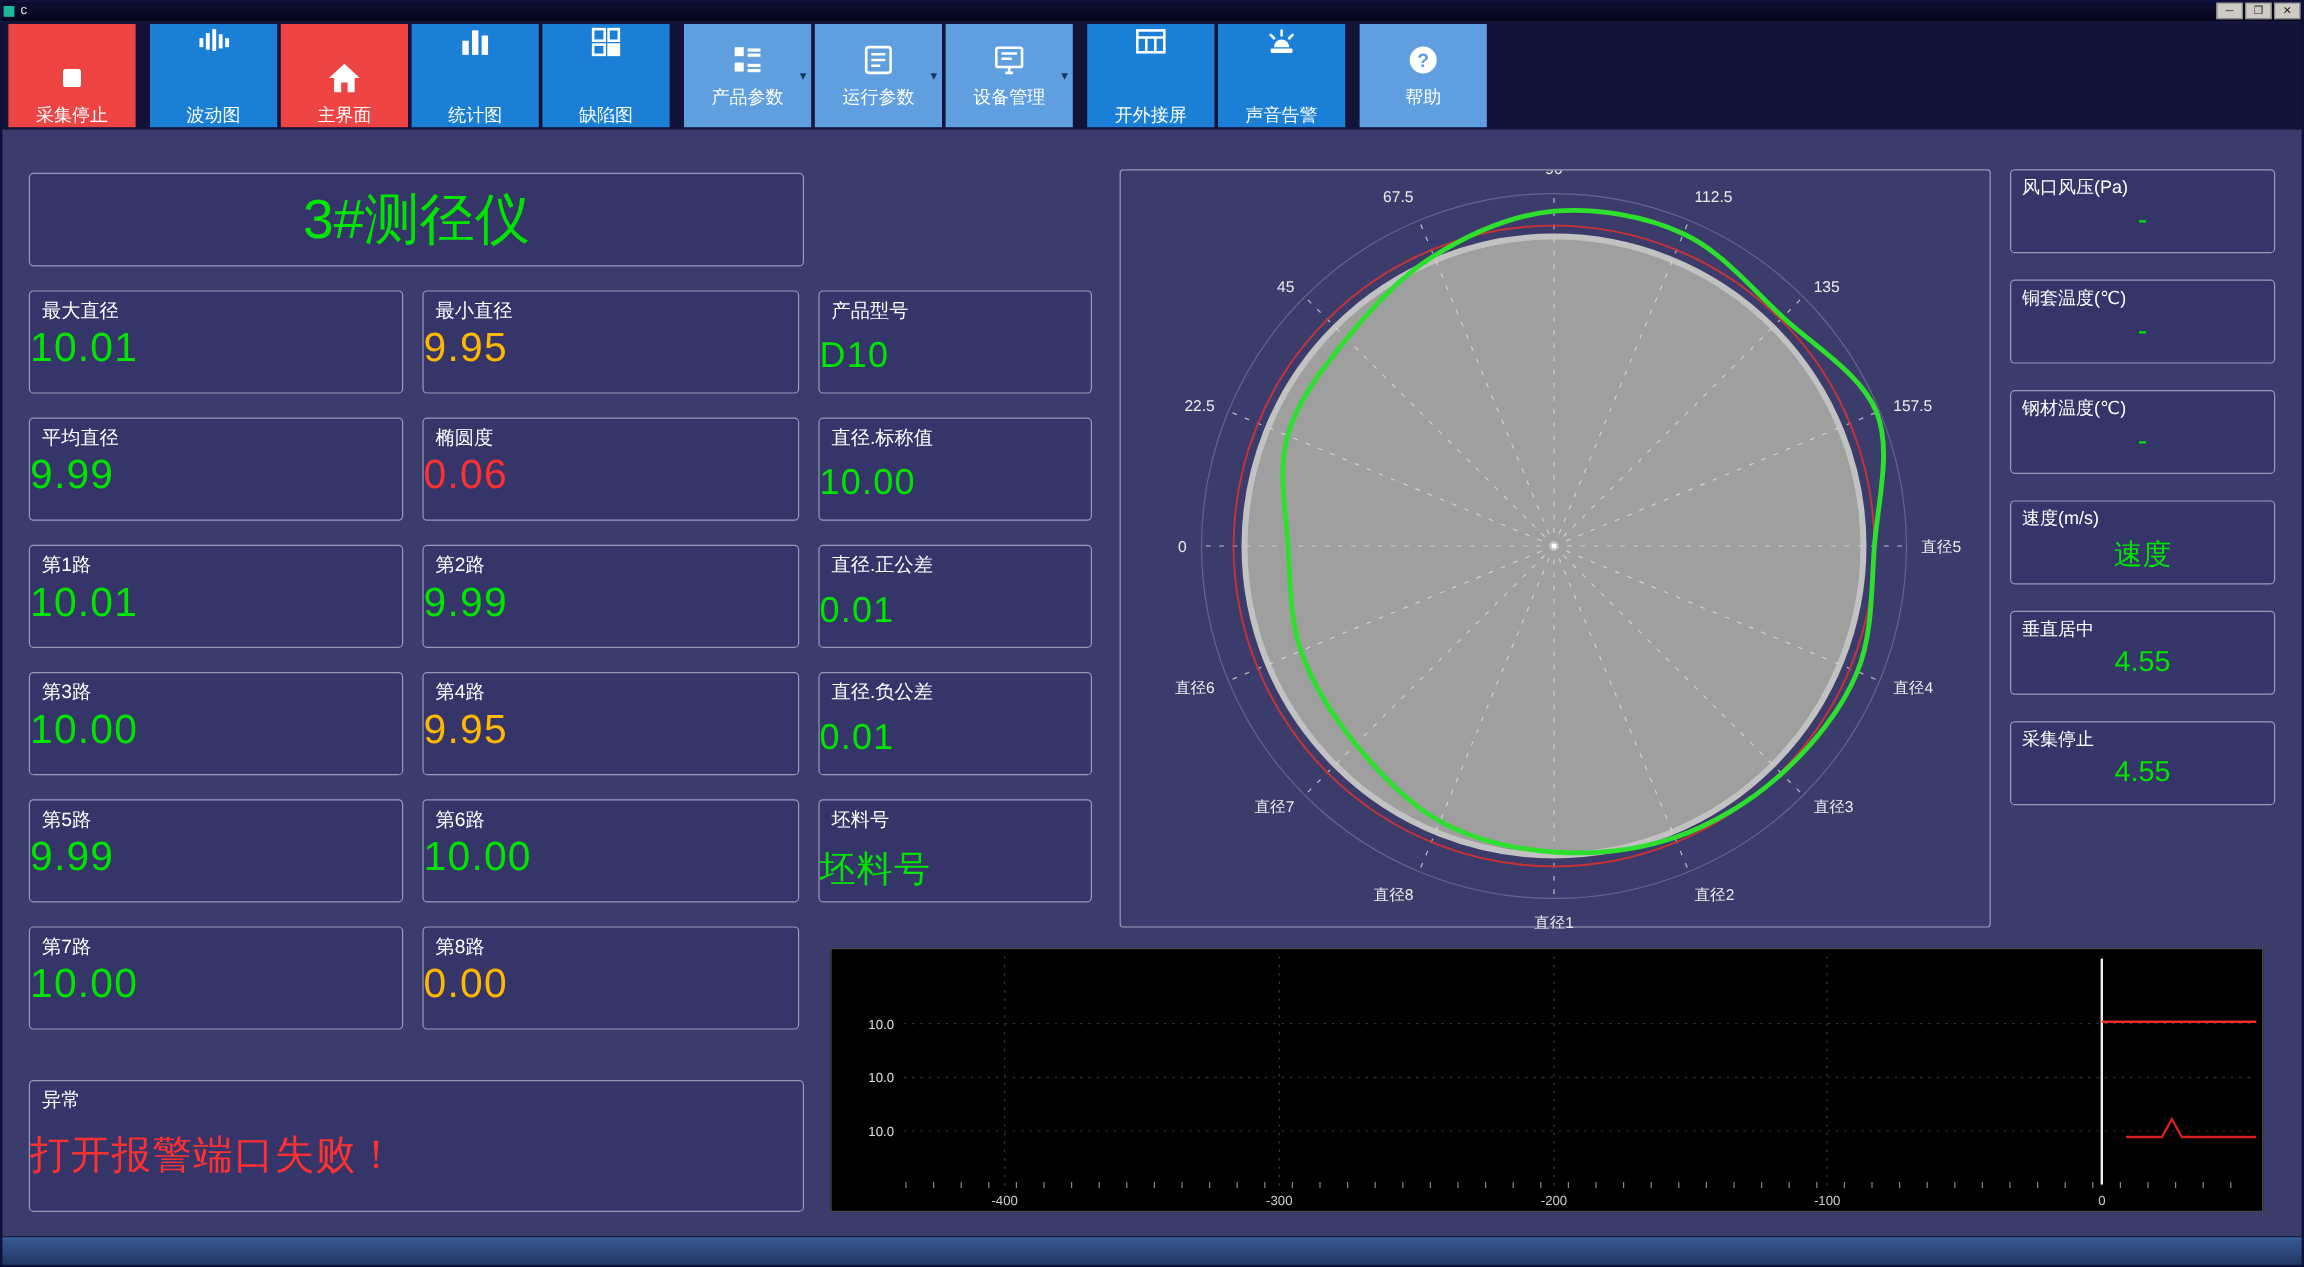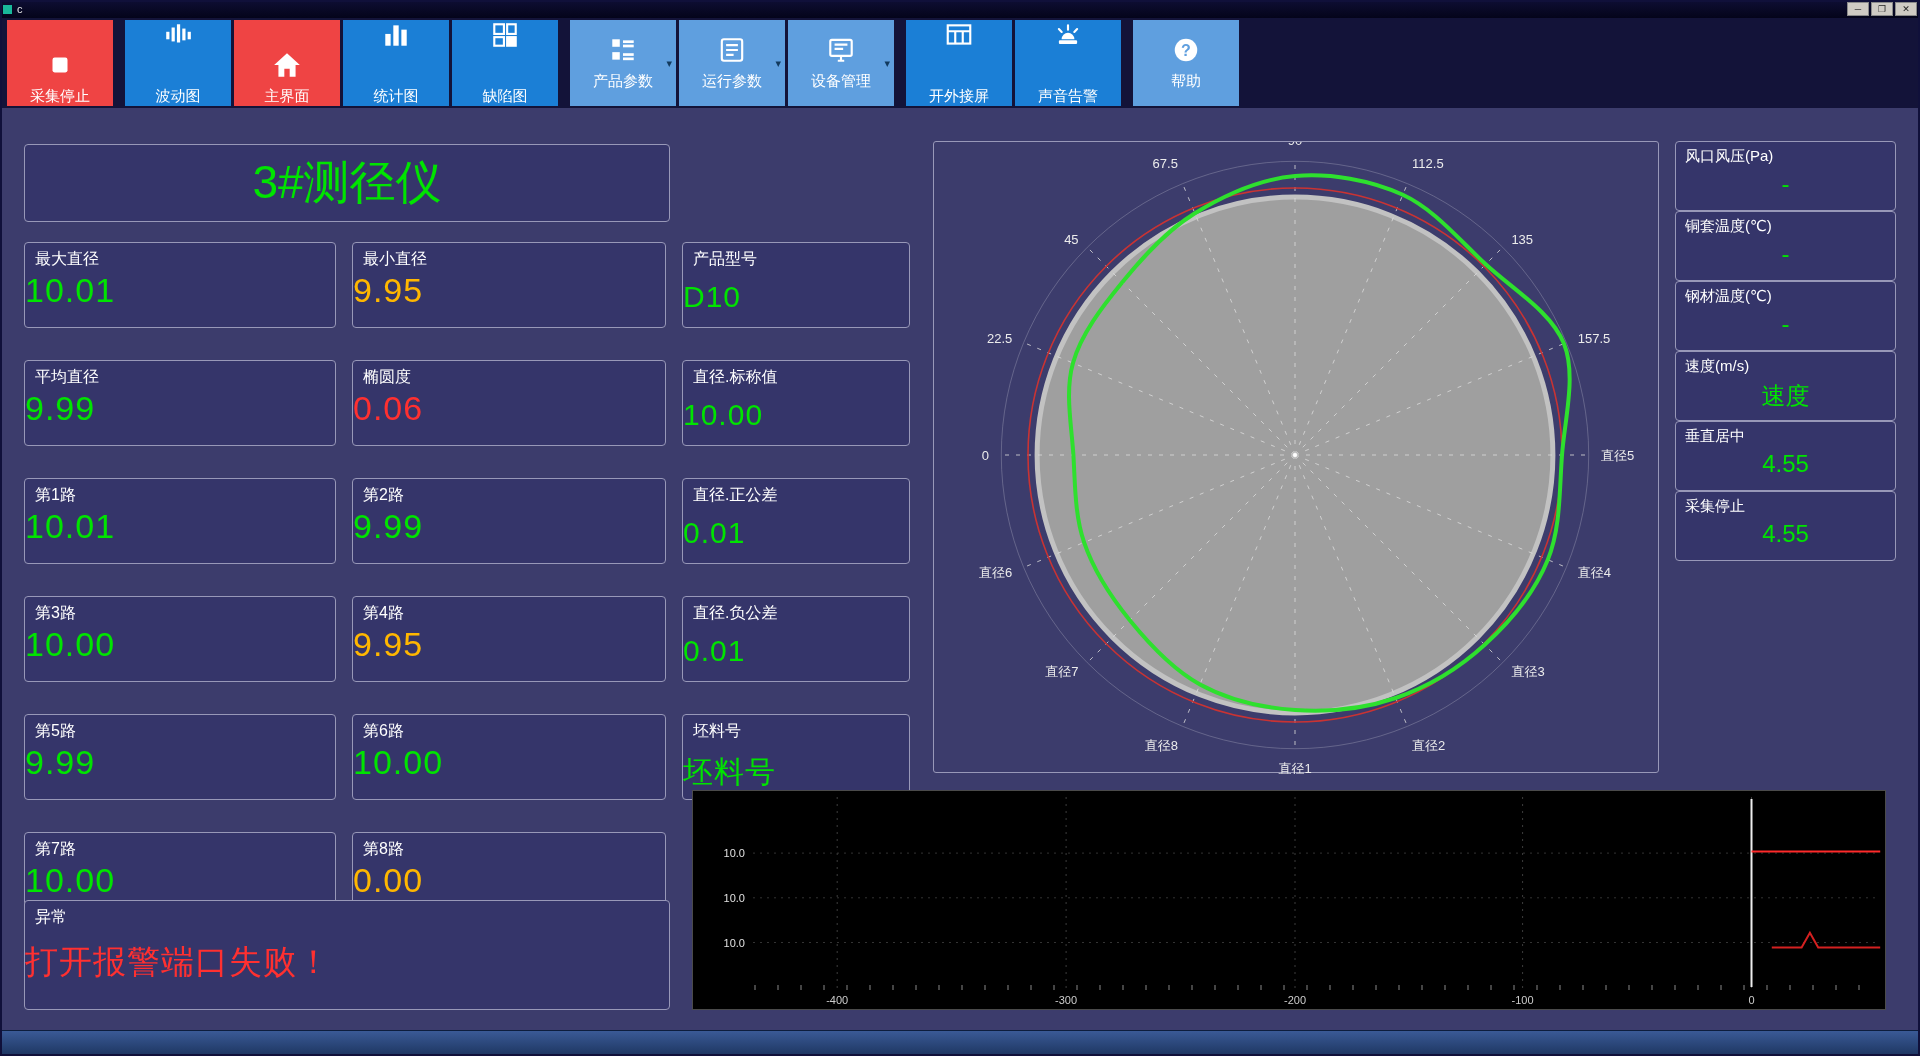--- a/index.html
+++ b/index.html
@@ -31,42 +31,42 @@
   .tb-icon svg { width:30px; height:30px; display:block; }
   .tb-label { font-size:15px; color:#fff; }
   .dd { position:absolute; right:4px; top:50%; transform:translateY(-50%);
         font-size:11px; color:#123a5e; }
 
   
   .title-box { position:absolute; left:24px; top:144px; width:646px; height:78px;
     background:#35356a; border:1px solid #9898b8; border-radius:4px;
     display:flex; align-items:center; justify-content:center;
     font-size:46px; color:#00e400; }
-  .col { position:absolute; top:242px; display:flex; flex-direction:column; gap:32px; }
+  .col { position:absolute; top:242px; display:flex; flex-direction:column; gap:20px; }
   .col1 { left:24px;  width:312px; }
   .col2 { left:352px; width:314px; }
   .col3 { left:682px; width:228px; }
   .card { height:86px; background:#35356a; border:1px solid #9898b8; border-radius:4px; }
   .card-label { font-size:16px; color:#fff; padding:6px 0 0 10px; }
   .card-value { text-align:left; font-size:34px; margin-top:1px; letter-spacing:1px; }
   .col3 .card-value { font-size:30px; margin-top:10px; }
   .green  { color:#00e400; }
   .yellow { color:#ffb700; }
   .red    { color:#ff3030; }
   .alarm-card { position:absolute; left:24px; top:900px; width:646px; height:110px;
     background:#35356a; border:1px solid #9898b8; border-radius:4px; }
   .alarm-card .card-value { font-size:33px; margin-top:12px; }
 
   
   .polar { position:absolute; left:933px; top:141px; width:726px; height:632px;
     border:1px solid #9898b8; border-radius:3px; }
 
   
   .rcol { position:absolute; left:1675px; top:141px; width:221px;
-    display:flex; flex-direction:column; }
+    display:flex; flex-direction:column; gap:22px; }
   .rcard { height:70px; background:#35356a; border:1px solid #9898b8; border-radius:4px; }
   .rcard-label { font-size:15px; color:#fff; padding:5px 0 0 9px; }
   .rcard-value { text-align:center; font-size:24px; margin-top:4px; }
 
   
   .trend { position:absolute; left:692px; top:790px; width:1194px; height:220px;
     background:#000; border:1px solid #4a4a4a; }
 
   
   .statusbar { position:absolute; left:0; right:0; bottom:0; height:26px;

